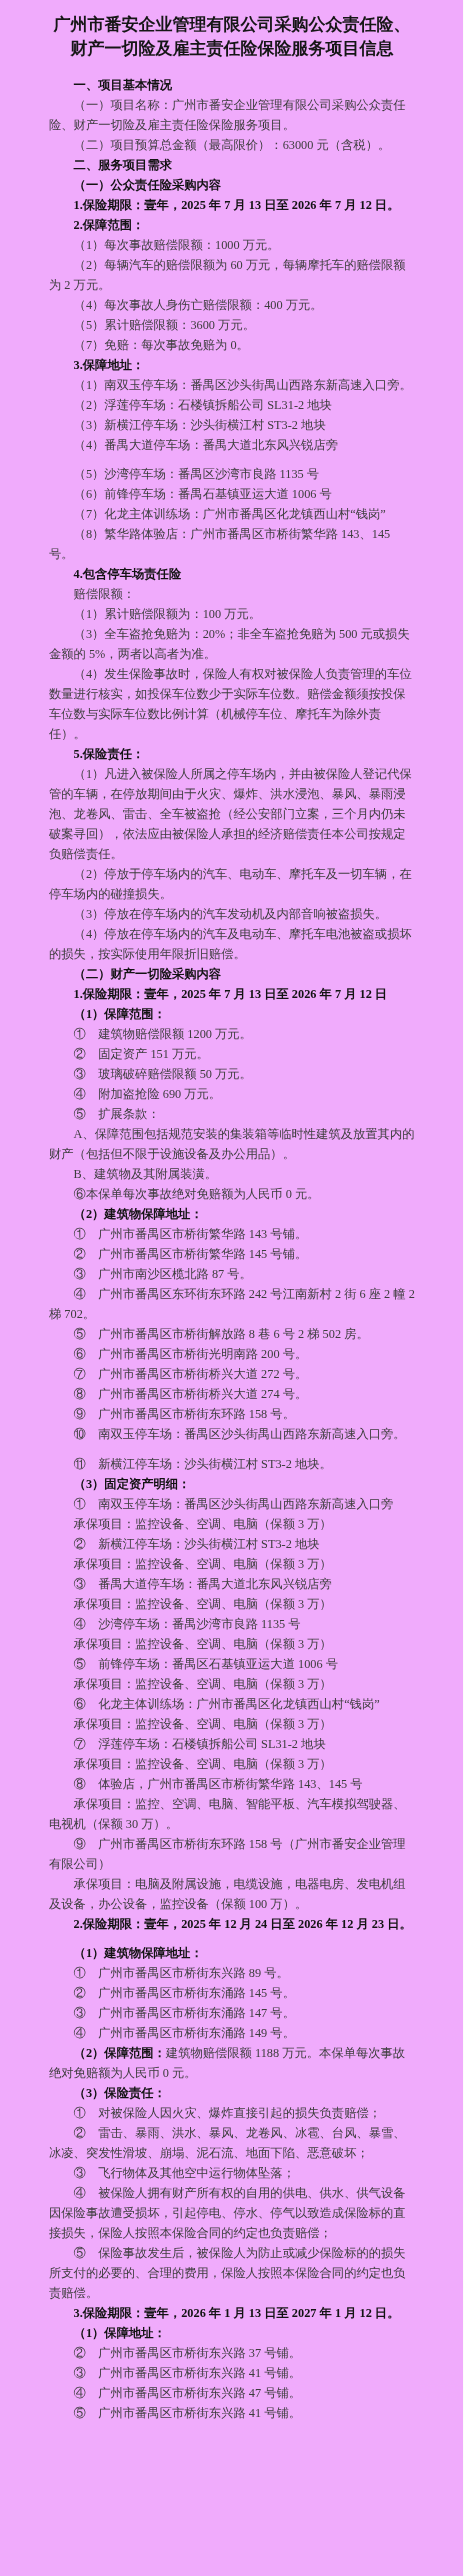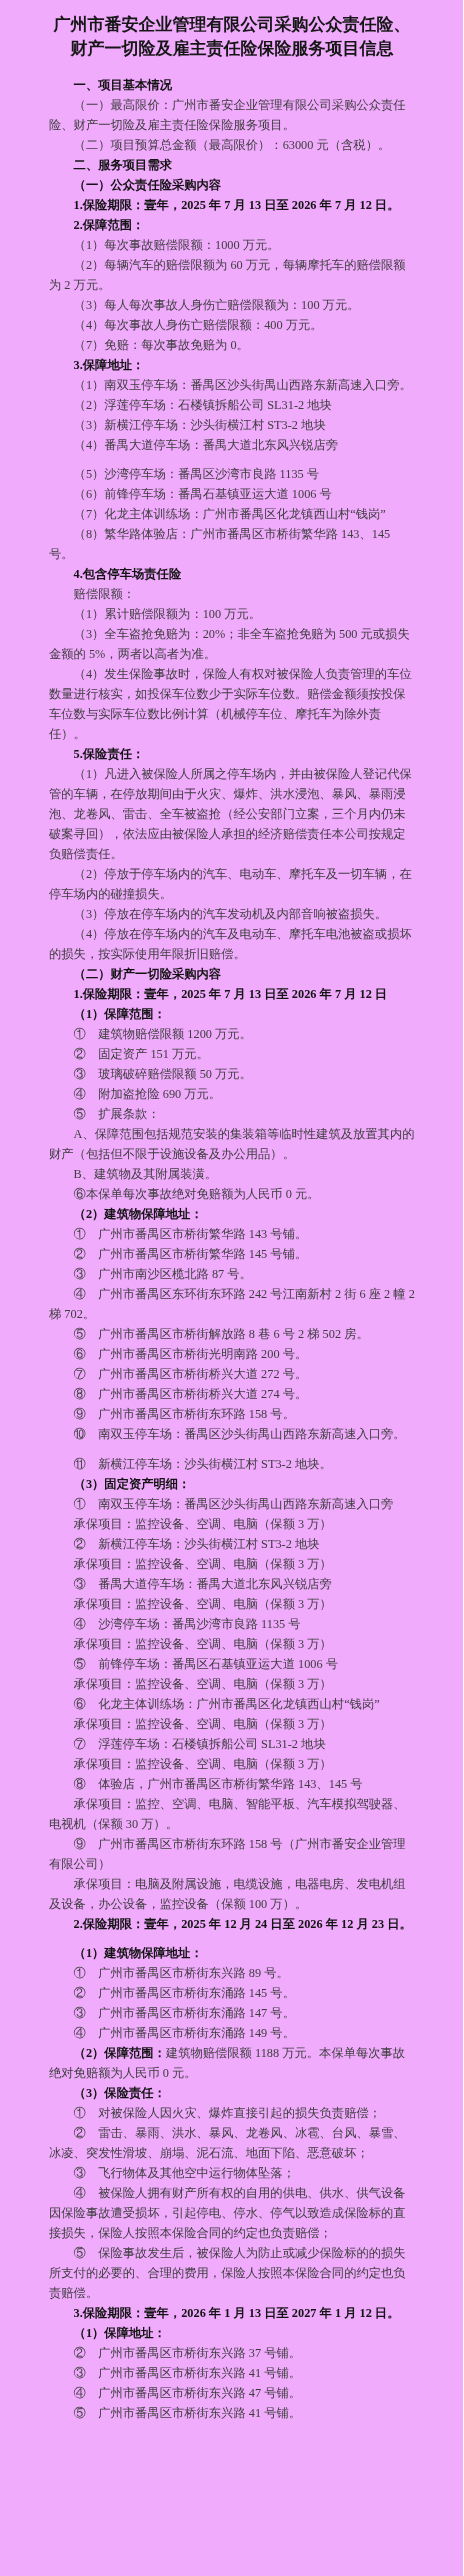--- a/index.html
+++ b/index.html
@@ -37,30 +37,30 @@
 </head>
 <body>
 
 <div class="page">
   <div class="title">
     <span>广州市番安企业管理有限公司采购公众责任险、</span>
     <span>财产一切险及雇主责任险保险服务项目信息</span>
   </div>
   <div id="doc-body">
       <p class="blk h1">一、项目基本情况</p>
-      <p class="blk p">（一）最高限价：广州市番安企业管理有限公司采购公众责任险、财产一切险及雇主责任险保险服务项目。</p>
+      <p class="blk p">（一）项目名称：广州市番安企业管理有限公司采购公众责任险、财产一切险及雇主责任险保险服务项目。</p>
       <p class="blk p">（二）项目预算总金额（最高限价）：63000 元（含税）。</p>
       <p class="blk h1">二、服务项目需求</p>
       <p class="blk h2">（一）公众责任险采购内容</p>
       <p class="blk pb">1.保险期限：壹年，2025 年 7 月 13 日至 2026 年 7 月 12 日。</p>
       <p class="blk pb">2.保障范围：</p>
       <p class="blk p">（1）每次事故赔偿限额：1000 万元。</p>
       <p class="blk p">（2）每辆汽车的赔偿限额为 60 万元，每辆摩托车的赔偿限额为 2 万元。</p>
-      <p class="blk p">（3）每人每次事故人身伤亡赔偿限额为：100 万元。</p>
       <p class="blk p">（4）每次事故人身伤亡赔偿限额：400 万元。</p>
+      <p class="blk p">（5）累计赔偿限额：3600 万元。</p>
       <p class="blk p">（7）免赔：每次事故免赔为 0。</p>
       <p class="blk pb">3.保障地址：</p>
       <p class="blk p">（1）南双玉停车场：番禺区沙头街禺山西路东新高速入口旁。</p>
       <p class="blk p">（2）浮莲停车场：石楼镇拆船公司 SL31-2 地块</p>
       <p class="blk p">（3）新横江停车场：沙头街横江村 ST3-2 地块</p>
       <p class="blk p">（4）番禺大道停车场：番禺大道北东风兴锐店旁</p>
       <p class="blk p gap">（5）沙湾停车场：番禺区沙湾市良路 1135 号</p>
       <p class="blk p">（6）前锋停车场：番禺石基镇亚运大道 1006 号</p>
       <p class="blk p">（7）化龙主体训练场：广州市番禺区化龙镇西山村“钱岗”</p>
       <p class="blk p">（8）繁华路体验店：广州市番禺区市桥街繁华路 143、145 号。</p>

